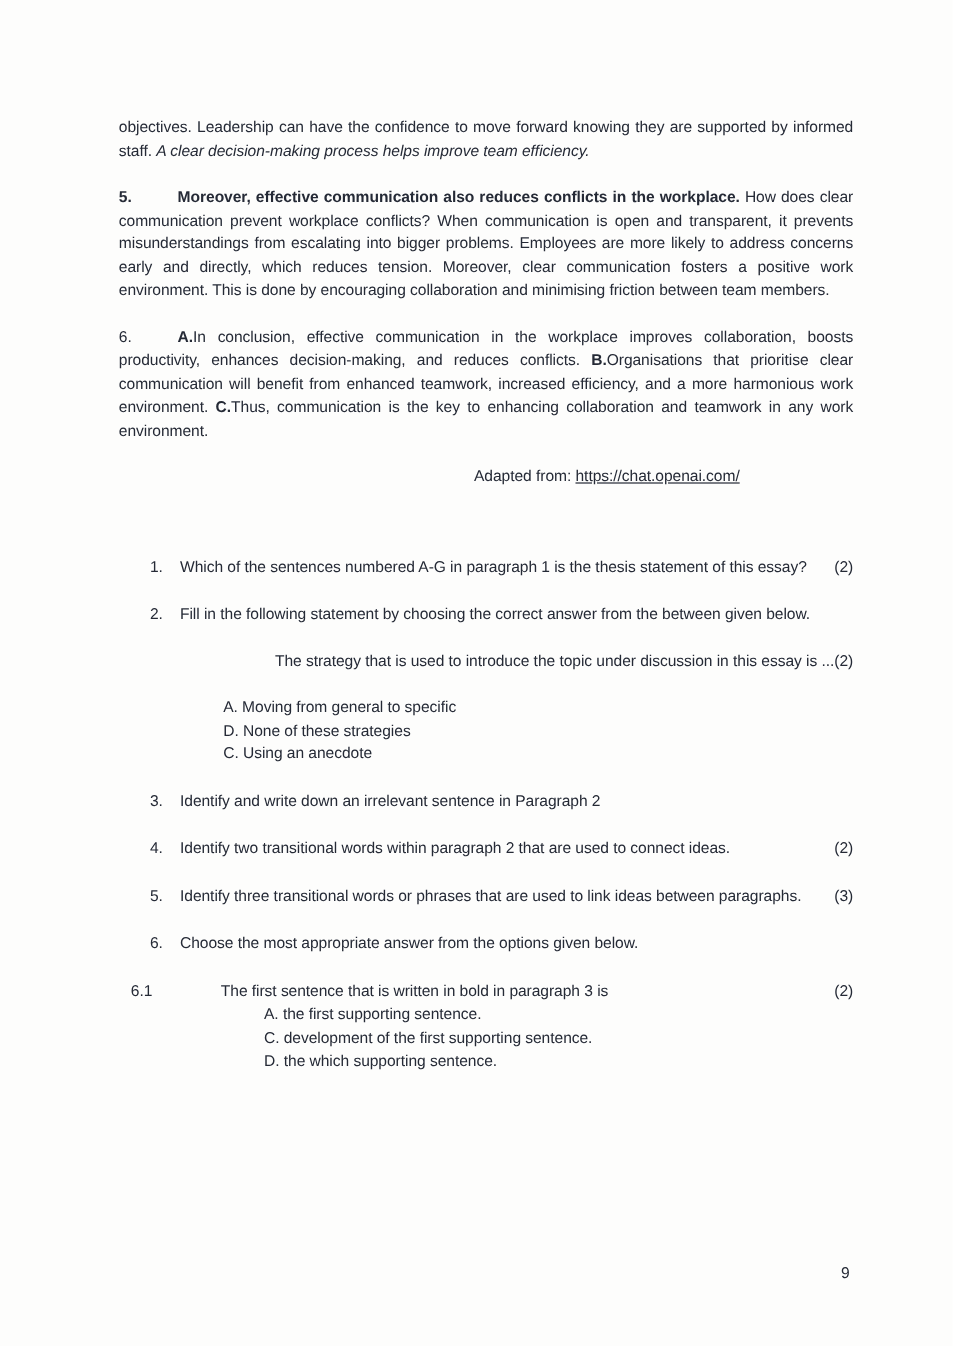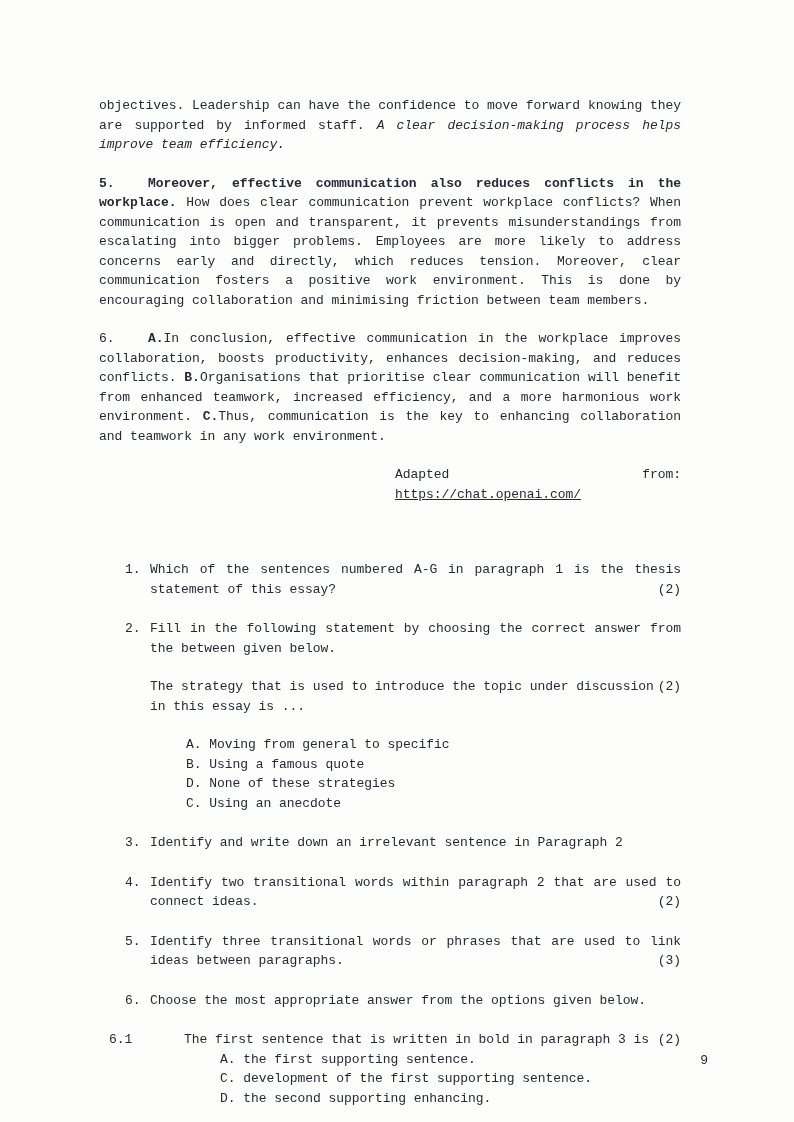--- a/index.html
+++ b/index.html
@@ -7,25 +7,25 @@
     padding: 0;
     background: #ffffff;
   }
   .sheet {
     width: 794px;
     height: 1122px;
     box-sizing: border-box;
     position: relative;
     background: #fdfdfc;
     color: #252a36;
-    font-family: Liberation Mono, monospace;
+    font-family: Liberation Sans, sans-serif;
     font-size: 13px;
     line-height: 19.5px;
     letter-spacing: -0.05px;
-    padding: 96px 113px 0 99px;
+    padding: 96px 83px 0 99px;
     overflow: hidden;
   }
   .para {
     margin: 0 0 19px 0;
     text-align: justify;
   }
   .pnum {
     display: inline-block;
     width: 49px;
   }
@@ -116,21 +116,20 @@
     <div class="q">
       <div class="qnum">2.</div>
       <div class="qbody">
         <div class="qtext">Fill in the following statement by choosing the correct answer from the between given below.</div>
         <div class="statement">
           <span>The strategy that is used to introduce the topic under discussion in this essay is ...</span>
           <span>(2)</span>
         </div>
         <div class="opts">
           <div class="opt">A. Moving from general to specific</div>
-          <div class="opt">B. Using a famous quote</div>
           <div class="opt">D. None of these strategies</div>
           <div class="opt">C. Using an anecdote</div>
         </div>
       </div>
     </div>
 
     <div class="q">
       <div class="qnum">3.</div>
       <div class="qbody">Identify and write down an irrelevant sentence in Paragraph 2</div>
     </div>
@@ -152,21 +151,21 @@
       <div class="qbody">Choose the most appropriate answer from the options given below.</div>
     </div>
 
     <div class="q sub">
       <div class="qnum">6.1</div>
       <div class="qbody">
         <div class="qtext">The first sentence that is written in bold in paragraph 3 is</div>
         <div class="opts">
           <div class="opt">A. the first supporting sentence.</div>
           <div class="opt">C. development of the first supporting sentence.</div>
-          <div class="opt">D. the second supporting enhancing.</div>
+          <div class="opt">D. the which supporting sentence.</div>
         </div>
       </div>
       <span class="marks top">(2)</span>
     </div>
 
   </div>
 
   <div class="pagenum">9</div>
 
 </div>

